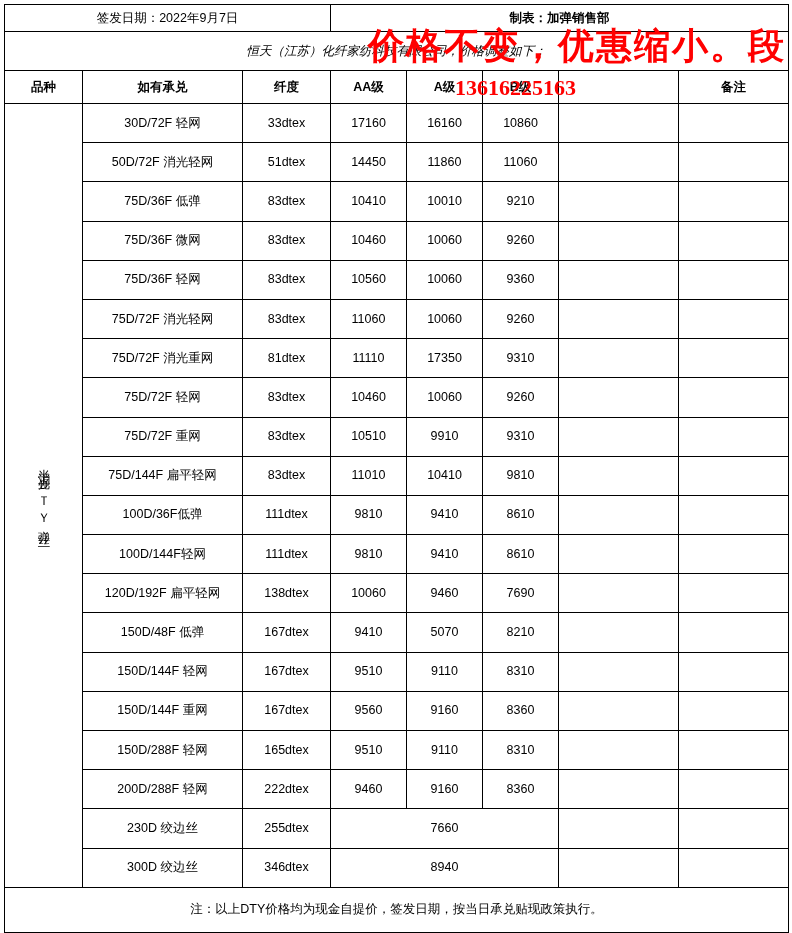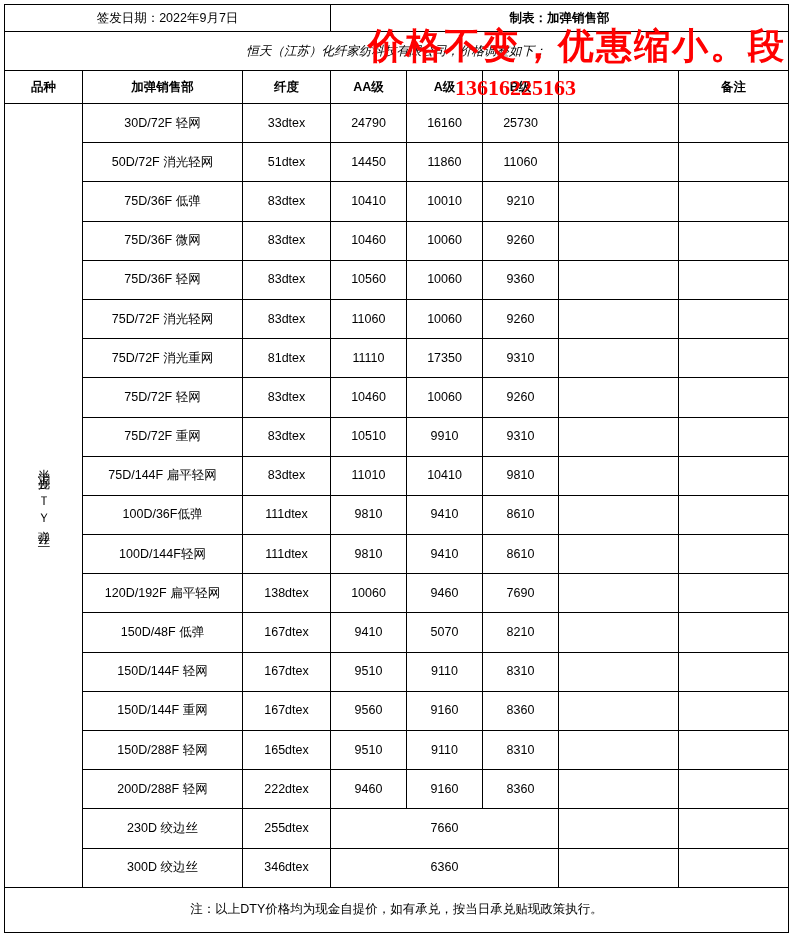--- a/index.html
+++ b/index.html
@@ -142,38 +142,38 @@
     <tbody>
       <tr class="meta-row">
         <td class="meta-left" colspan="3">签发日期：2022年9月7日</td>
         <td class="meta-right" colspan="5">制表：加弹销售部</td>
       </tr>
       <tr class="title-row">
         <td colspan="8">恒天（江苏）化纤家纺科技有限公司，价格调整如下：</td>
       </tr>
       <tr class="head-row">
         <td>品种</td>
-        <td>加弹销售部</td>
+        <td>如有承兑</td>
         <td>纤度</td>
         <td>AA级</td>
         <td>A级</td>
         <td>B级</td>
         <td></td>
         <td>备注</td>
       </tr>
 
       <tr class="body-row">
         <td class="cat-cell" rowspan="20">
           <span class="cat-inner">半消光ＤＴＹ弹丝</span>
         </td>
         <td>30D/72F 轻网</td>
         <td>33dtex</td>
-        <td>24790</td>
+        <td>17160</td>
         <td>16160</td>
-        <td>25730</td>
+        <td>10860</td>
         <td></td>
         <td></td>
       </tr>
 
       <tr class="body-row">
         <td>50D/72F 消光轻网</td>
         <td>51dtex</td>
         <td>14450</td>
         <td>11860</td>
         <td>11060</td>
@@ -345,27 +345,27 @@
         <td>230D 绞边丝</td>
         <td>255dtex</td>
         <td colspan="3">7660</td>
         <td></td>
         <td></td>
       </tr>
 
       <tr class="body-row">
         <td>300D 绞边丝</td>
         <td>346dtex</td>
-        <td colspan="3">6360</td>
+        <td colspan="3">8940</td>
         <td></td>
         <td></td>
       </tr>
 
       <tr class="note-row">
-        <td colspan="8">注：以上DTY价格均为现金自提价，如有承兑，按当日承兑贴现政策执行。</td>
+        <td colspan="8">注：以上DTY价格均为现金自提价，签发日期，按当日承兑贴现政策执行。</td>
       </tr>
     </tbody>
   </table>
 
   <div class="overlay-text" id="ov-1">价格不变，优惠缩小。段</div>
   <div class="overlay-text" id="ov-2">13616225163</div>
 
 </div>
 
 </body></html>

